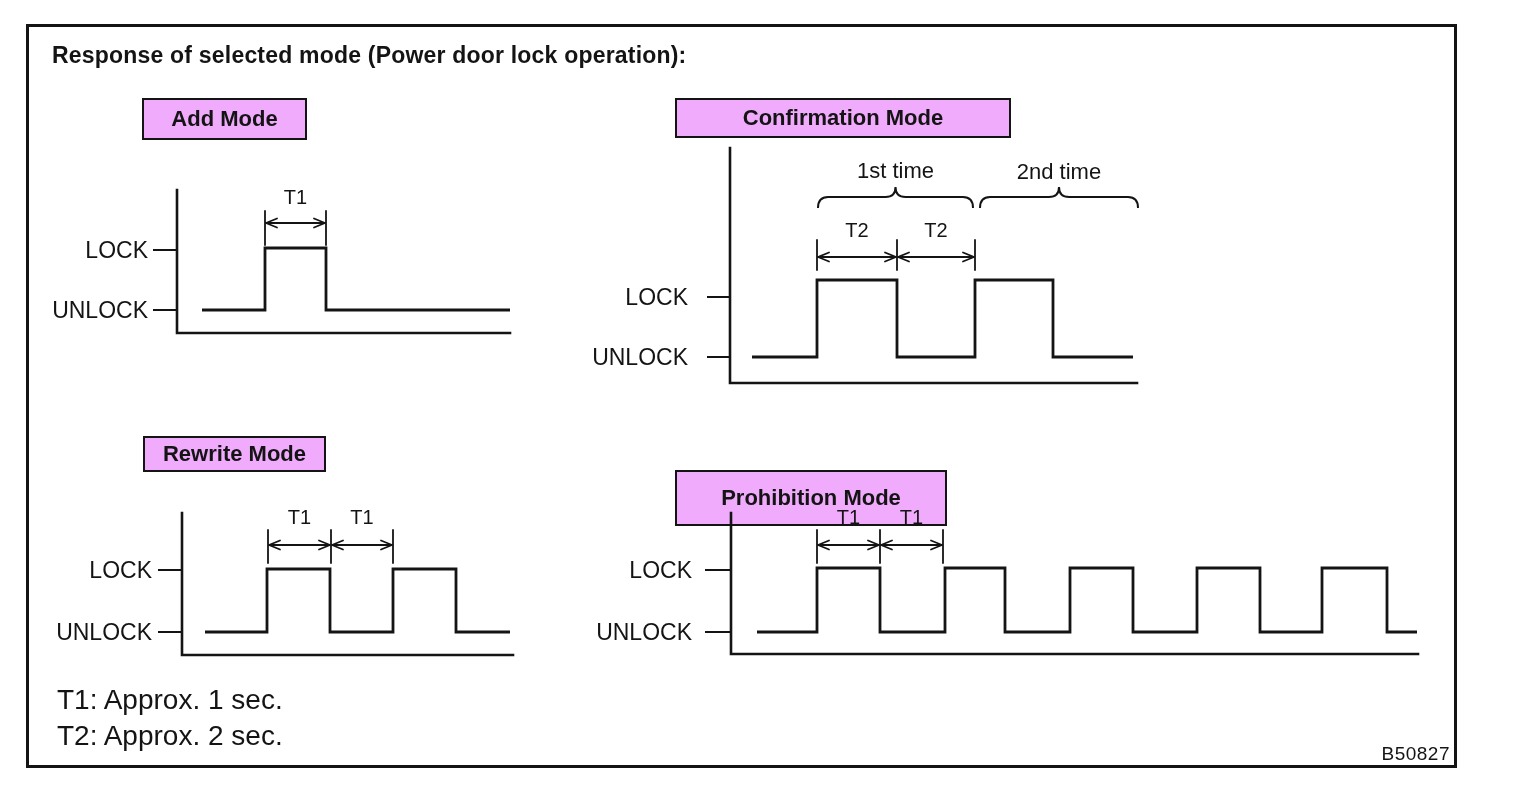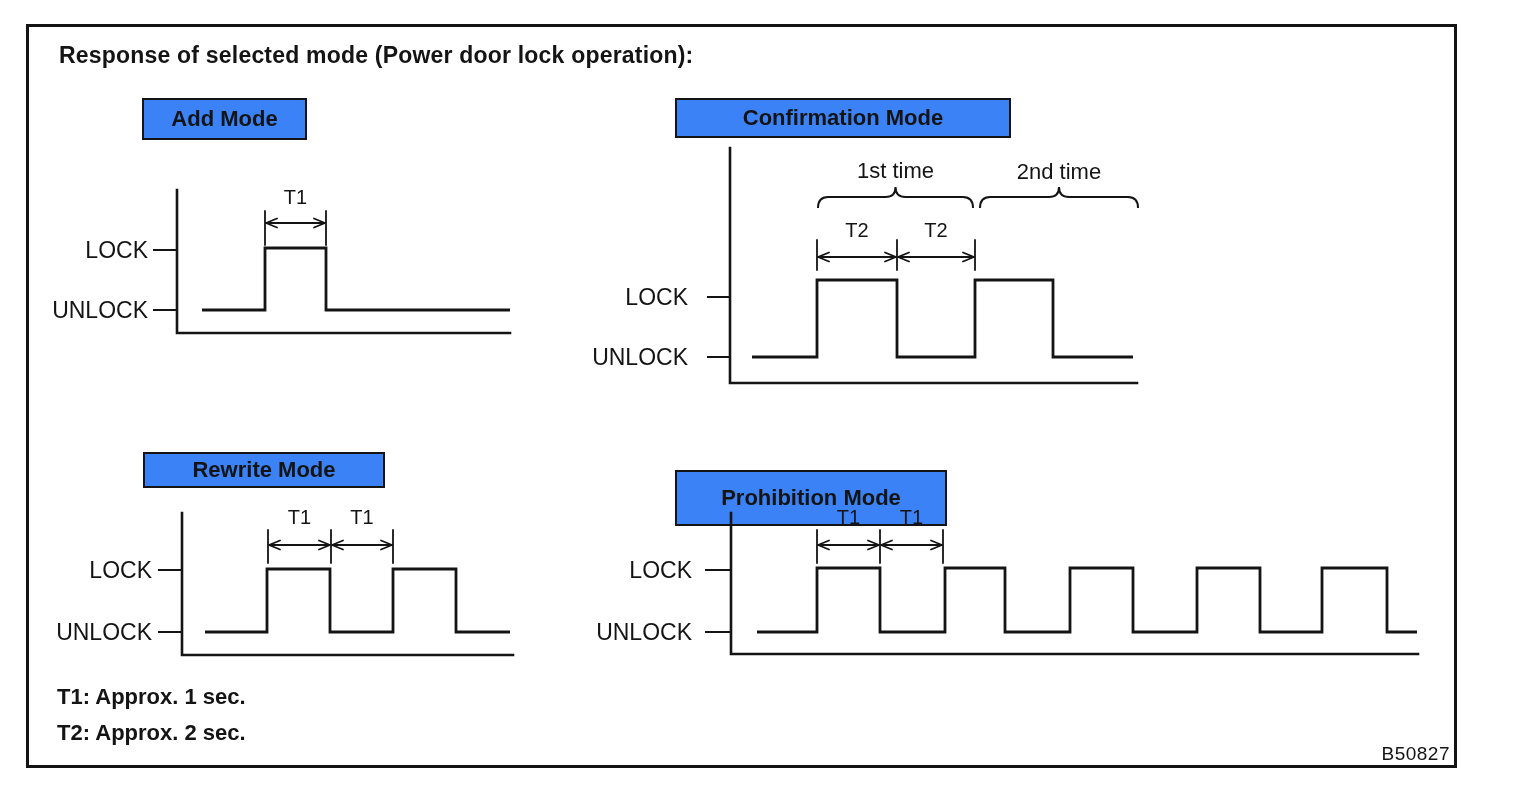--- a/index.html
+++ b/index.html
@@ -5,31 +5,31 @@
   html,body{margin:0;padding:0;background:#ffffff;}
   body{
     position:relative;width:1520px;height:802px;overflow:hidden;
     font-family:"Liberation Sans","DejaVu Sans",sans-serif;color:#141414;
   }
   .frame{
     position:absolute;left:26px;top:24px;width:1431px;height:744px;
     border:3px solid #141414;box-sizing:border-box;pointer-events:none;
   }
   .fig-title{
-    position:absolute;left:59px;top:42px;
+    position:absolute;left:52px;top:42px;
     font-size:23px;font-weight:bold;letter-spacing:0.2px;white-space:nowrap;
   }
   .mode-box{
     position:absolute;border:2.5px solid #141414;box-sizing:border-box;
     display:flex;align-items:center;justify-content:center;
-    font-size:22px;font-weight:bold;white-space:nowrap;background:#3b82f6;
+    font-size:22px;font-weight:bold;white-space:nowrap;background:#f0abfc;
   }
   .wave-svg{position:absolute;overflow:visible;}
   .note{
-    position:absolute;font-size:22px;font-weight:bold;white-space:nowrap;
+    position:absolute;font-size:28px;font-weight:normal;white-space:nowrap;
   }
   .fig-code{
     position:absolute;right:70px;top:743px;font-size:19px;letter-spacing:0.5px;
   }
   
   .axis{stroke:#141414;stroke-width:2.6;fill:none;stroke-linecap:square;}
   .tick{stroke:#141414;stroke-width:2.2;fill:none;}
   .wave{stroke:#141414;stroke-width:2.8;fill:none;stroke-linejoin:miter;}
   .thin{stroke:#141414;stroke-width:1.8;fill:none;stroke-linecap:round;}
   .brace{stroke:#141414;stroke-width:2;fill:none;}
@@ -40,21 +40,21 @@
 </style>
 </head>
 <body>
 
 <div class="frame"></div>
 
 <div class="fig-title">Response of selected mode (Power door lock operation):</div>
 
 <div class="mode-box" style="left:142px;top:98px;width:165px;height:42px">Add Mode</div>
 <div class="mode-box" style="left:675px;top:98px;width:336px;height:40px">Confirmation Mode</div>
-<div class="mode-box" style="left:143px;top:452px;width:242px;height:36px">Rewrite Mode</div>
+<div class="mode-box" style="left:143px;top:436px;width:183px;height:36px">Rewrite Mode</div>
 <div class="mode-box" style="left:675px;top:470px;width:272px;height:56px">Prohibition Mode</div>
 
 <svg class="wave-svg" style="left:30px;top:170px" width="500" height="190">
     <path d="M 147 20 V 163 H 480" class="axis"></path>
     <path d="M 123 80 H 147
                     M 123 140 H 147" class="tick"></path>
     <text x="118" y="88" text-anchor="end" class="lvl">LOCK</text>
     <text x="118" y="148" text-anchor="end" class="lvl">UNLOCK</text>
     <path d="M 172 140 H 235 V 78 H 296 V 140 H 480" class="wave"></path>
     <path d="M 235 41 V 75 M 296 41 V 75 " class="thin"></path>

